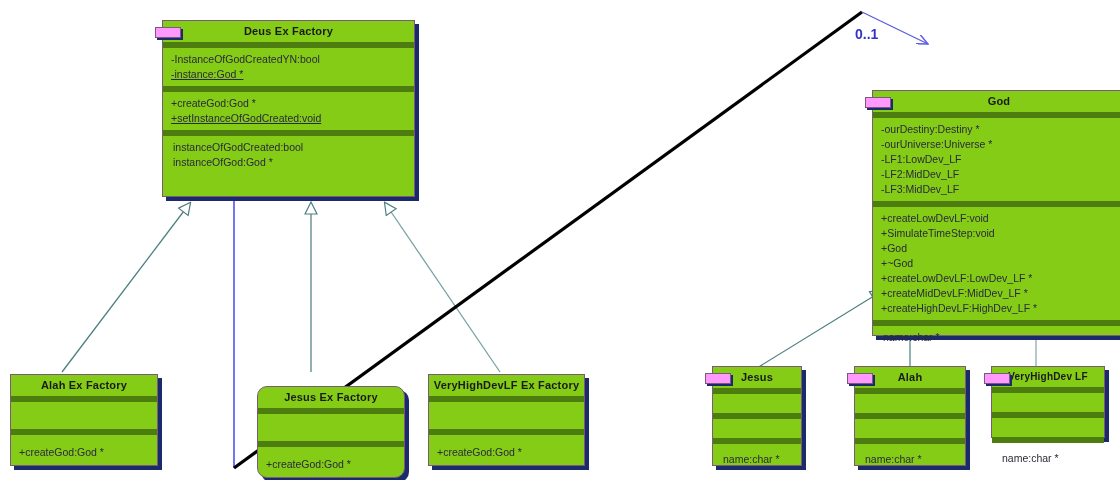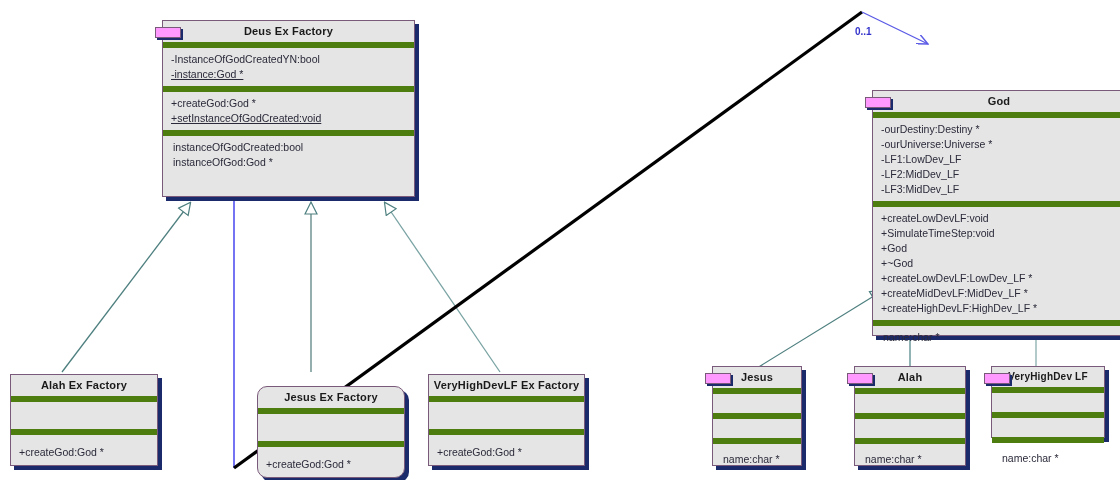--- a/index.html
+++ b/index.html
@@ -7,21 +7,21 @@
   body{
     width:1120px;height:480px;position:relative;overflow:hidden;
     font-family:"Liberation Sans","DejaVu Sans",sans-serif;
   }
   #canvas{position:absolute;left:0;top:0;width:1120px;height:480px;}
   svg.edges{position:absolute;left:0;top:0;width:1120px;height:480px;pointer-events:none;}
 
   
   .uml-class{
     position:absolute;
-    background:#e5e5e5;
+    background:#84cc16;
     border:1px solid #7a5a7a;
     box-shadow:4px 4px 0 0 #1b2a6b;
     box-sizing:border-box;
     z-index:5;
   }
   .uml-class .tab{
     position:absolute;
     left:-8px;top:6px;
     width:26px;height:11px;
     background:#FF99FF;
@@ -51,21 +51,21 @@
     padding:0 6px 0 8px;
     white-space:nowrap;
     overflow:hidden;
   }
   .member.static{text-decoration:underline;}
   .member.plain{padding-left:10px;}
 
   
   .mult-label{
     position:absolute;
-    font-size:10px;
+    font-size:14px;
     font-weight:bold;
     color:#3333cc;
     z-index:6;
     white-space:nowrap;
   }
 </style>
 </head>
 <body>
 
 <div id="canvas">

